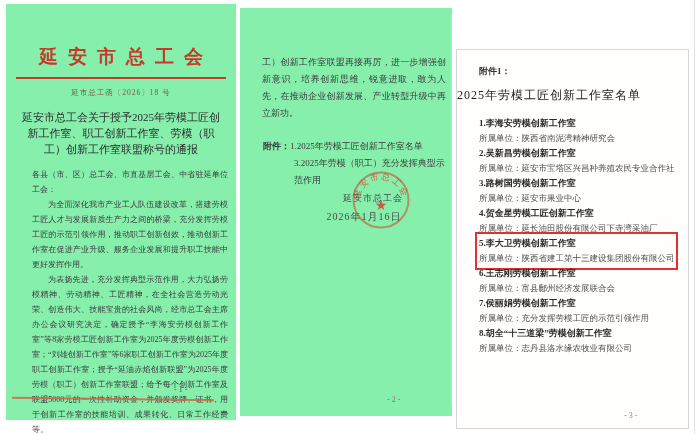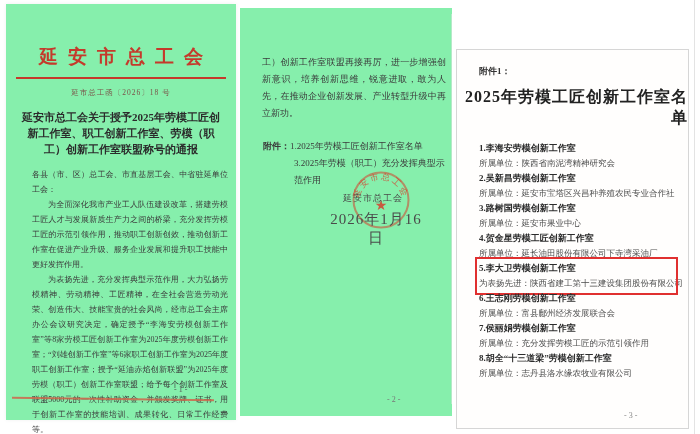--- a/index.html
+++ b/index.html
@@ -11,21 +11,21 @@
   .page{position:absolute;background:#86efac;}
   
   #page1{left:6px;top:4px;width:230px;height:416px;box-shadow:0 0 4px rgba(0,0,0,0.06);}
   .org-header{
     margin-top:40px;text-align:center;color:#c5392b;font-weight:bold;
     font-size:19px;letter-spacing:10px;text-indent:10px;white-space:nowrap;
   }
   .red-rule{height:2px;background:#c5392b;margin:7px 10px 0 10px;}
   .doc-number{text-align:center;font-size:7.5px;color:#7a5248;margin-top:9px;letter-spacing:1px;}
   .doc-title{
-    margin:11px 14px 0 14px;text-align:center;font-weight:bold;color:#2b2b2b;
+    margin:11px 14px 0 14px;text-align:center;font-weight:normal;color:#2b2b2b;
     font-size:11px;line-height:16px;
   }
   .body1{
     margin:10px 8px 0 26px;font-size:8px;line-height:15px;color:#3a3a3a;
     text-align:justify;
   }
   .body1 p{margin:0;}
   .indent{text-indent:2em;}
   .p1-footer-line{
     position:absolute;left:6px;bottom:20px;width:202px;height:2px;
@@ -41,28 +41,28 @@
   .att-row{white-space:nowrap;}
   .att-label{font-weight:bold;}
   .att-item-indent{margin-left:31px;}
   .seal{position:absolute;left:111px;top:162px;width:60px;height:60px;}
   .seal svg{width:60px;height:60px;display:block;}
   .sign-org{
     position:absolute;left:88px;top:184px;width:90px;text-align:center;
     font-size:9px;color:#4a4a4a;letter-spacing:1px;
   }
   .sign-date{
-    position:absolute;left:88px;top:202px;width:96px;text-align:center;
-    font-size:15px;color:#4a4a4a;letter-spacing:1px;
+    position:absolute;left:76px;top:202px;width:96px;text-align:center;
+    font-size:10px;color:#4a4a4a;letter-spacing:1px;
   }
   .p2-pagenum{position:absolute;left:147px;bottom:12px;font-size:8px;color:#777;}
   
   #page3{left:456px;top:18px;width:233px;height:380px;border:1px solid #d6d6d6;box-sizing:border-box;background:#fffefd;margin-top:31px;}
   .att1-label{margin:15px 0 0 22px;font-size:9px;font-weight:bold;color:#333;}
-  .list-title{text-align:right;font-size:16px;font-weight:bold;color:#222;margin-top:9px;letter-spacing:1px;}
+  .list-title{text-align:left;font-size:12px;font-weight:normal;color:#222;margin-top:9px;letter-spacing:1px;}
   .entries{margin:12px 14px 0 22px;}
   .entry{position:relative;}
   .entry .e-name{font-size:9px;font-weight:bold;color:#2c2c2c;line-height:15px;white-space:nowrap;}
   .entry .e-unit{font-size:8.5px;color:#4c4c4c;line-height:15px;white-space:nowrap;}
   .entry.highlight{outline:2px solid #e03030;outline-offset:2px;}
   .p3-pagenum{position:absolute;left:167px;bottom:8px;font-size:8px;color:#888;}
   
   .scan-edge{position:absolute;background:#e3e3e3;}
   #edge-right{left:694px;top:0;width:1px;height:434px;}
   #edge-mid{left:451px;top:14px;width:1px;height:390px;opacity:.5;}
@@ -125,21 +125,21 @@
     <div class="entry">
       <div class="e-name">3.路树国劳模创新工作室</div>
       <div class="e-unit">所属单位：延安市果业中心</div>
     </div>
     <div class="entry">
       <div class="e-name">4.贺金星劳模工匠创新工作室</div>
       <div class="e-unit">所属单位：延长油田股份有限公司下寺湾采油厂</div>
     </div>
     <div class="entry highlight">
       <div class="e-name">5.李大卫劳模创新工作室</div>
-      <div class="e-unit">为表扬先进：陕西省建工第十三建设集团股份有限公司</div>
+      <div class="e-unit">所属单位：陕西省建工第十三建设集团股份有限公司</div>
     </div>
     <div class="entry">
       <div class="e-name">6.王志刚劳模创新工作室</div>
       <div class="e-unit">所属单位：富县鄜州经济发展联合会</div>
     </div>
     <div class="entry">
       <div class="e-name">7.侯丽娟劳模创新工作室</div>
       <div class="e-unit">所属单位：充分发挥劳模工匠的示范引领作用</div>
     </div>
     <div class="entry">

